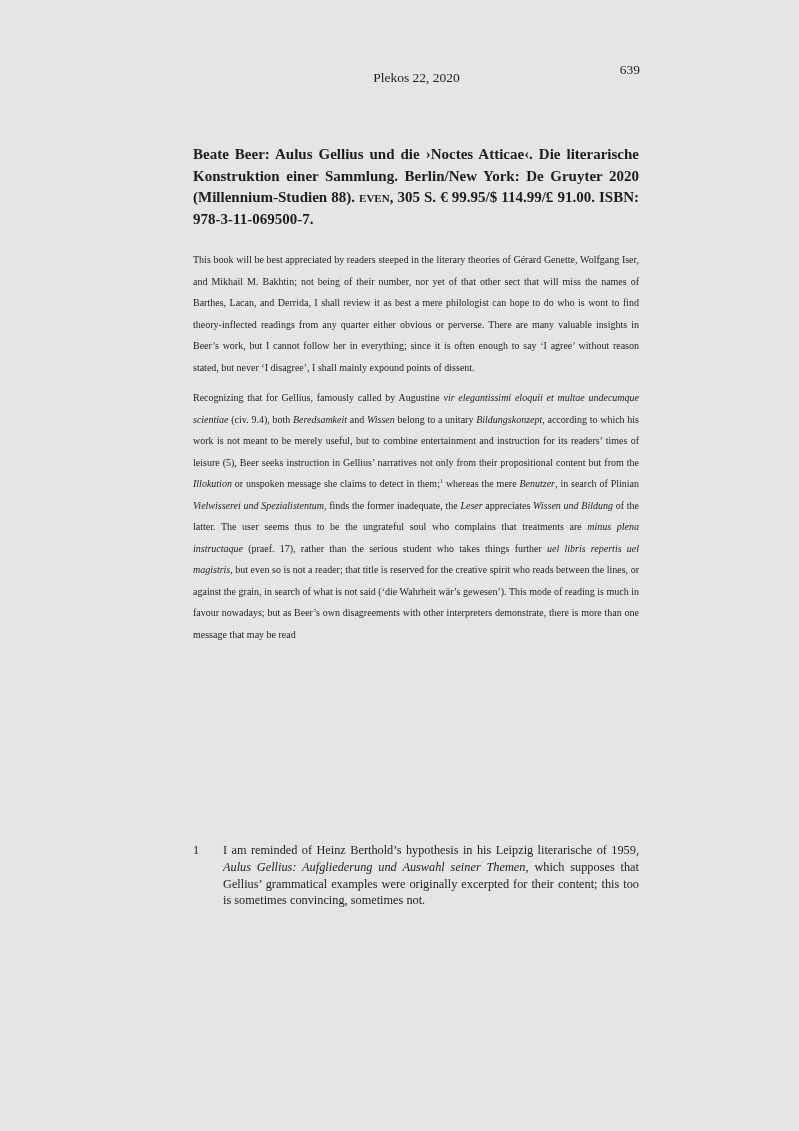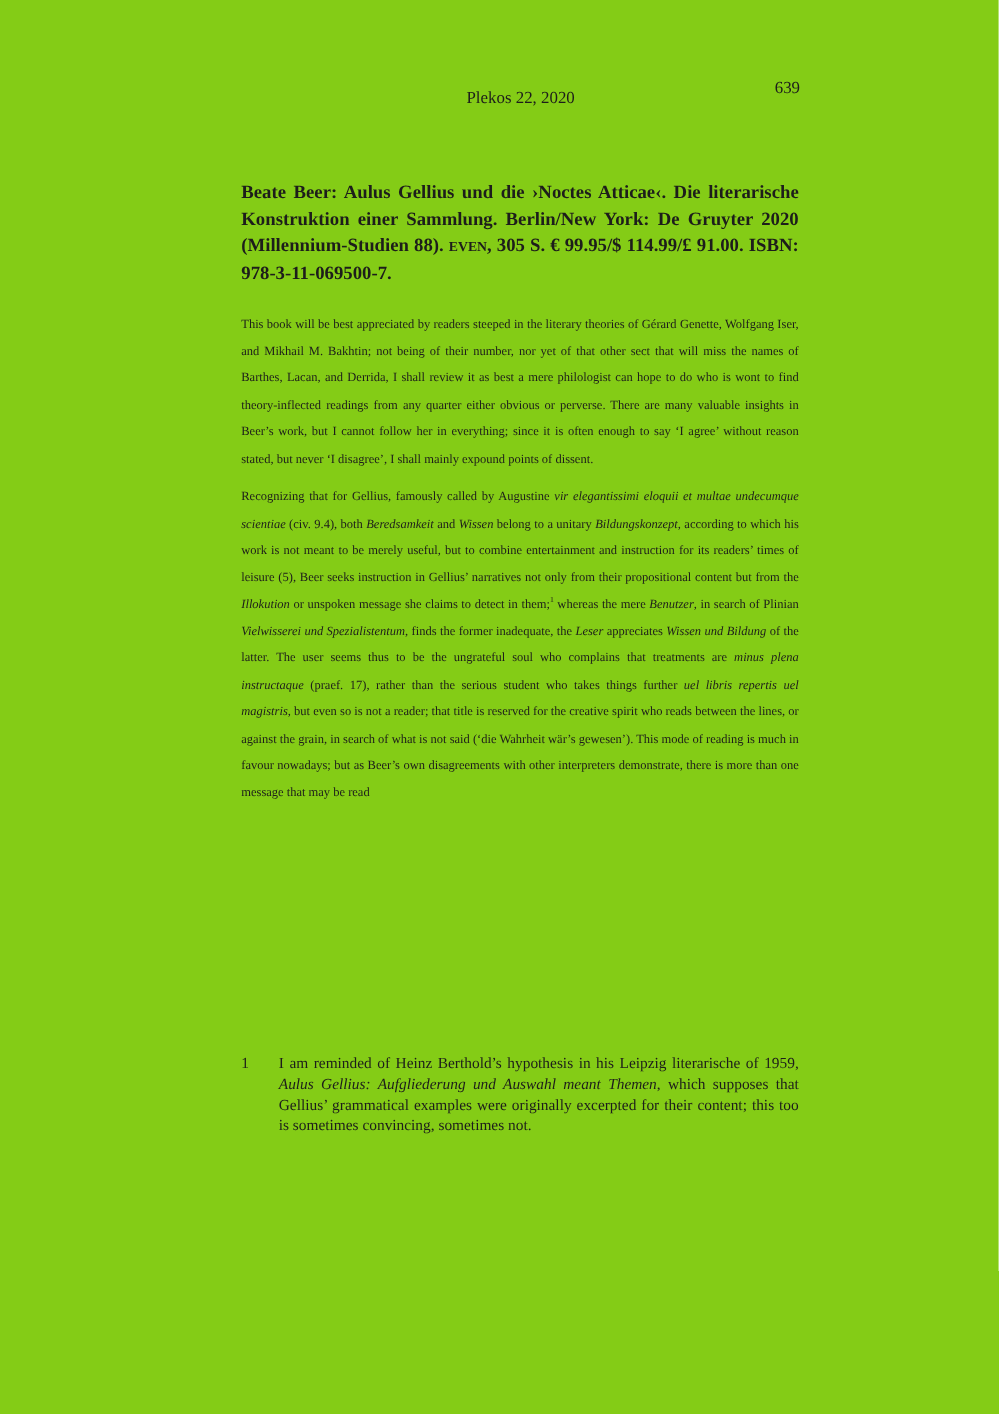--- a/index.html
+++ b/index.html
@@ -1,21 +1,21 @@
 <!DOCTYPE html>
 <html><head>
 <meta charset="utf-8">
 <style>
   * { box-sizing: border-box; }
   html, body { margin: 0; padding: 0; background: #ffffff; }
   .page {
     position: relative;
     width: 799px;
     height: 1131px;
-    background: #84cc16;
+    background: #e5e5e5;
     font-family: "Liberation Serif", "DejaVu Serif", serif;
     color: #1d1d1b;
     overflow: hidden;
   }
   .running-head {
     position: absolute;
     left: 193px;
     top: 62px;
     width: 447px;
     font-size: 13.5px;
@@ -85,16 +85,16 @@
   <main class="text-block">
     <h1 class="title"><span>Beate Beer: Aulus Gellius und die ›Noctes Atticae‹. Die literarische Konstruktion einer Sammlung. Berlin/New York: De Gruyter 2020 (Millennium-Studien 88). </span><span class="sc">even</span><span>, 305 S. € 99.95/$ 114.99/£ 91.00. ISBN: 978-3-11-069500-7.</span></h1>
 
     <p class="body-par"><span>This book will be best appreciated by readers steeped in the literary theories of Gérard Genette, Wolfgang Iser, and Mikhail M. Bakhtin; not being of their number, nor yet of that other sect that will miss the names of Barthes, Lacan, and Derrida, I shall review it as best a mere philologist can hope to do who is wont to find theory-inflected readings from any quarter either obvious or perverse. There are many valuable insights in Beer’s work, but I cannot follow her in everything; since it is often enough to say ‘I agree’ without reason stated, but never ‘I disagree’, I shall mainly expound points of dissent.</span></p>
 
     <p class="body-par"><span>Recognizing that for Gellius, famously called by Augustine </span><span class="it">vir elegantissimi eloquii et multae undecumque scientiae</span><span> (civ. 9.4), both </span><span class="it">Beredsamkeit</span><span> and </span><span class="it">Wissen</span><span> belong to a unitary </span><span class="it">Bildungskonzept</span><span>, according to which his work is not meant to be merely useful, but to combine entertainment and instruction for its readers’ times of leisure (5), Beer seeks instruction in Gellius’ narratives not only from their propositional content but from the </span><span class="it">Illokution</span><span> or unspoken message she claims to detect in them;</span><sup>1</sup><span> whereas the mere </span><span class="it">Benutzer</span><span>, in search of Plinian </span><span class="it">Vielwisserei und Spezialistentum</span><span>, finds the former inadequate, the </span><span class="it">Leser</span><span> appreciates </span><span class="it">Wissen und Bildung</span><span> of the latter. The user seems thus to be the ungrateful soul who complains that treatments are </span><span class="it">minus plena instructaque</span><span> (praef. 17), rather than the serious student who takes things further </span><span class="it">uel libris repertis uel magistris</span><span>, but even so is not a reader; that title is reserved for the creative spirit who reads between the lines, or against the grain, in search of what is not said (‘die Wahrheit wär’s gewesen’). This mode of reading is much in favour nowadays; but as Beer’s own disagreements with other interpreters demonstrate, there is more than one message that may be read</span></p>
   </main>
 
   <footer class="footnote">
     <span class="fn-num">1</span>
-    <div class="fn-text"><span>I am reminded of Heinz Berthold’s hypothesis in his Leipzig literarische of 1959, </span><span class="it">Aulus Gellius: Aufgliederung und Auswahl meant Themen</span><span>, which supposes that Gellius’ grammatical examples were originally excerpted for their content; this too is sometimes convincing, sometimes not.</span></div>
+    <div class="fn-text"><span>I am reminded of Heinz Berthold’s hypothesis in his Leipzig literarische of 1959, </span><span class="it">Aulus Gellius: Aufgliederung und Auswahl seiner Themen</span><span>, which supposes that Gellius’ grammatical examples were originally excerpted for their content; this too is sometimes convincing, sometimes not.</span></div>
   </footer>
 
 </div>
 
 </body></html>

